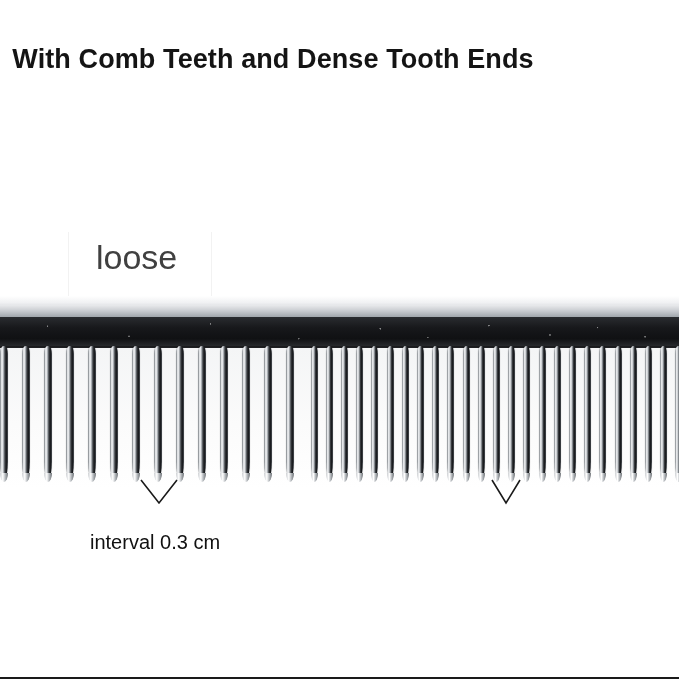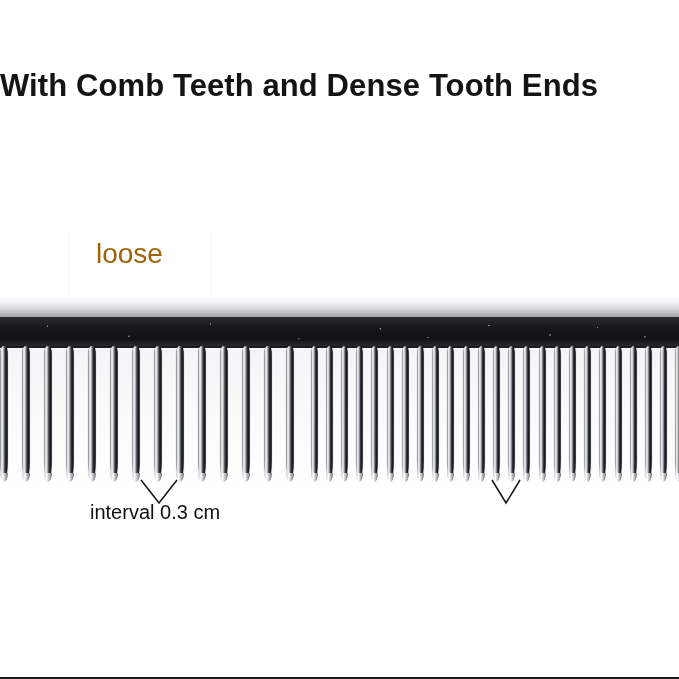--- a/index.html
+++ b/index.html
@@ -15,44 +15,44 @@
     width: 679px;
     height: 679px;
     background: #ffffff;
     overflow: hidden;
   }
 
   
   #title {
     position: absolute;
     left: 0;
-    top: 68px;
+    top: 44px;
     width: 546px;
     text-align: center;
-    font-size: 31px;
+    font-size: 27px;
     font-weight: bold;
     color: #141414;
     letter-spacing: 0.1px;
     white-space: nowrap;
   }
 
   
   .guide-line {
     position: absolute;
     width: 1px;
     background: #f2f2f2;
   }
   #guide-left  { left: 68px;  top: 232px; height: 64px; }
   #guide-right { left: 211px; top: 232px; height: 64px; }
 
   
   .section-label {
     position: absolute;
-    font-size: 28px;
-    color: #a16207;
+    font-size: 34px;
+    color: #404040;
     white-space: nowrap;
   }
   #label-loose { left: 96px;  top: 238px; }
   #label-dense { left: 478px; top: 238px; }
 
   
   #comb {
     position: absolute;
     left: 0;
     top: 296px;
@@ -152,21 +152,21 @@
   #v-loose { left: 138px; top: 478px; }
   #v-dense { left: 489px; top: 478px; }
 
   
   .interval-caption {
     position: absolute;
     font-size: 20px;
     color: #111111;
     white-space: nowrap;
   }
-  #caption-loose { left: 90px;  top: 501px; }
+  #caption-loose { left: 90px;  top: 531px; }
   #caption-dense { left: 437px; top: 509px; }
 
   
   #bottom-rule {
     position: absolute;
     left: 0;
     bottom: 0;
     width: 679px;
     height: 2px;
     background: #1a1a1a;

